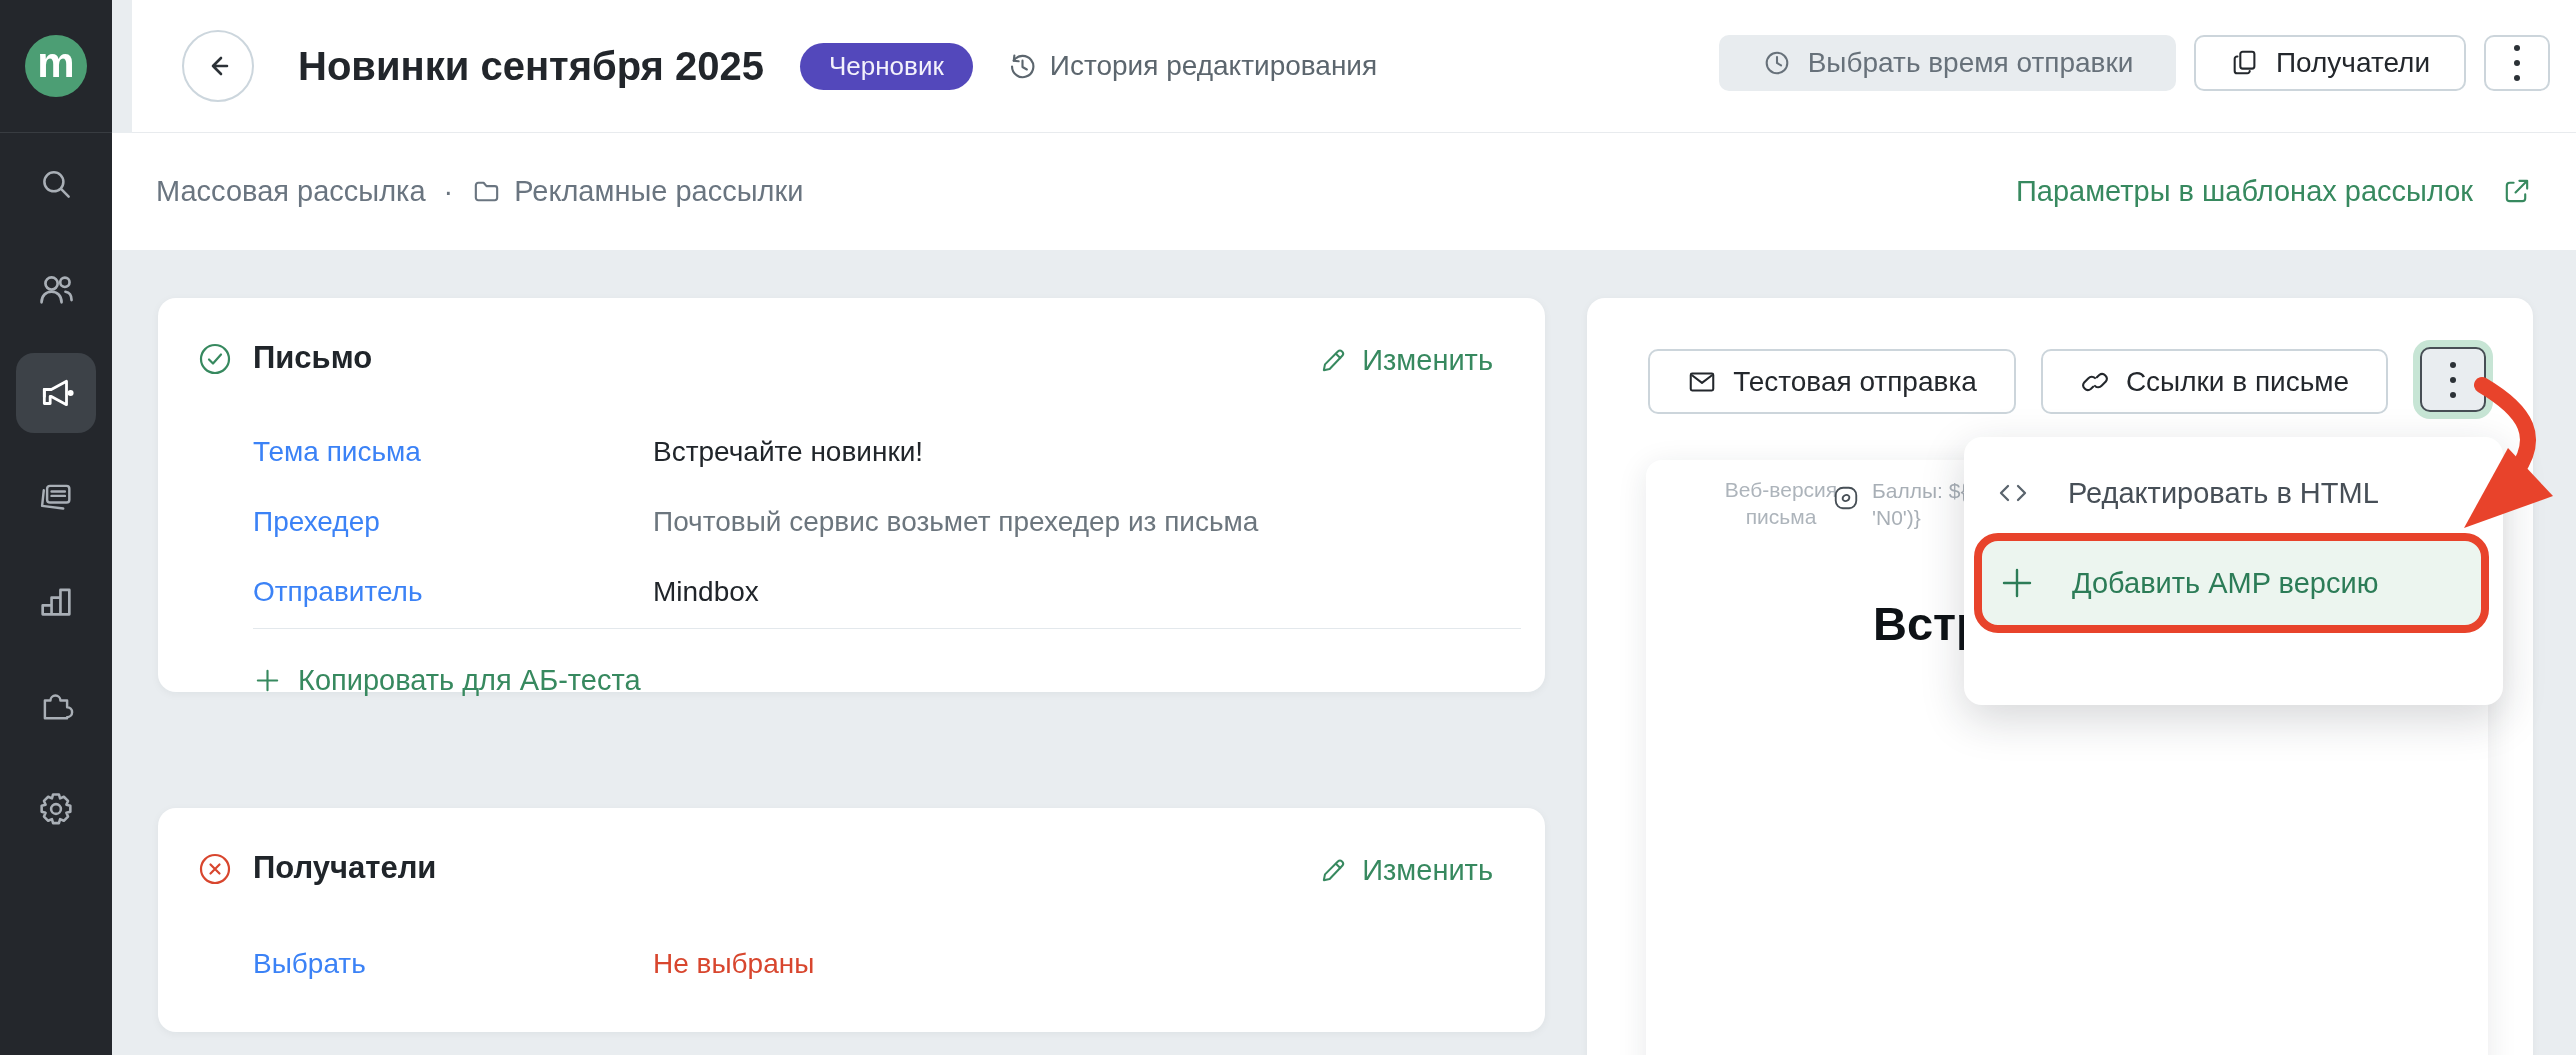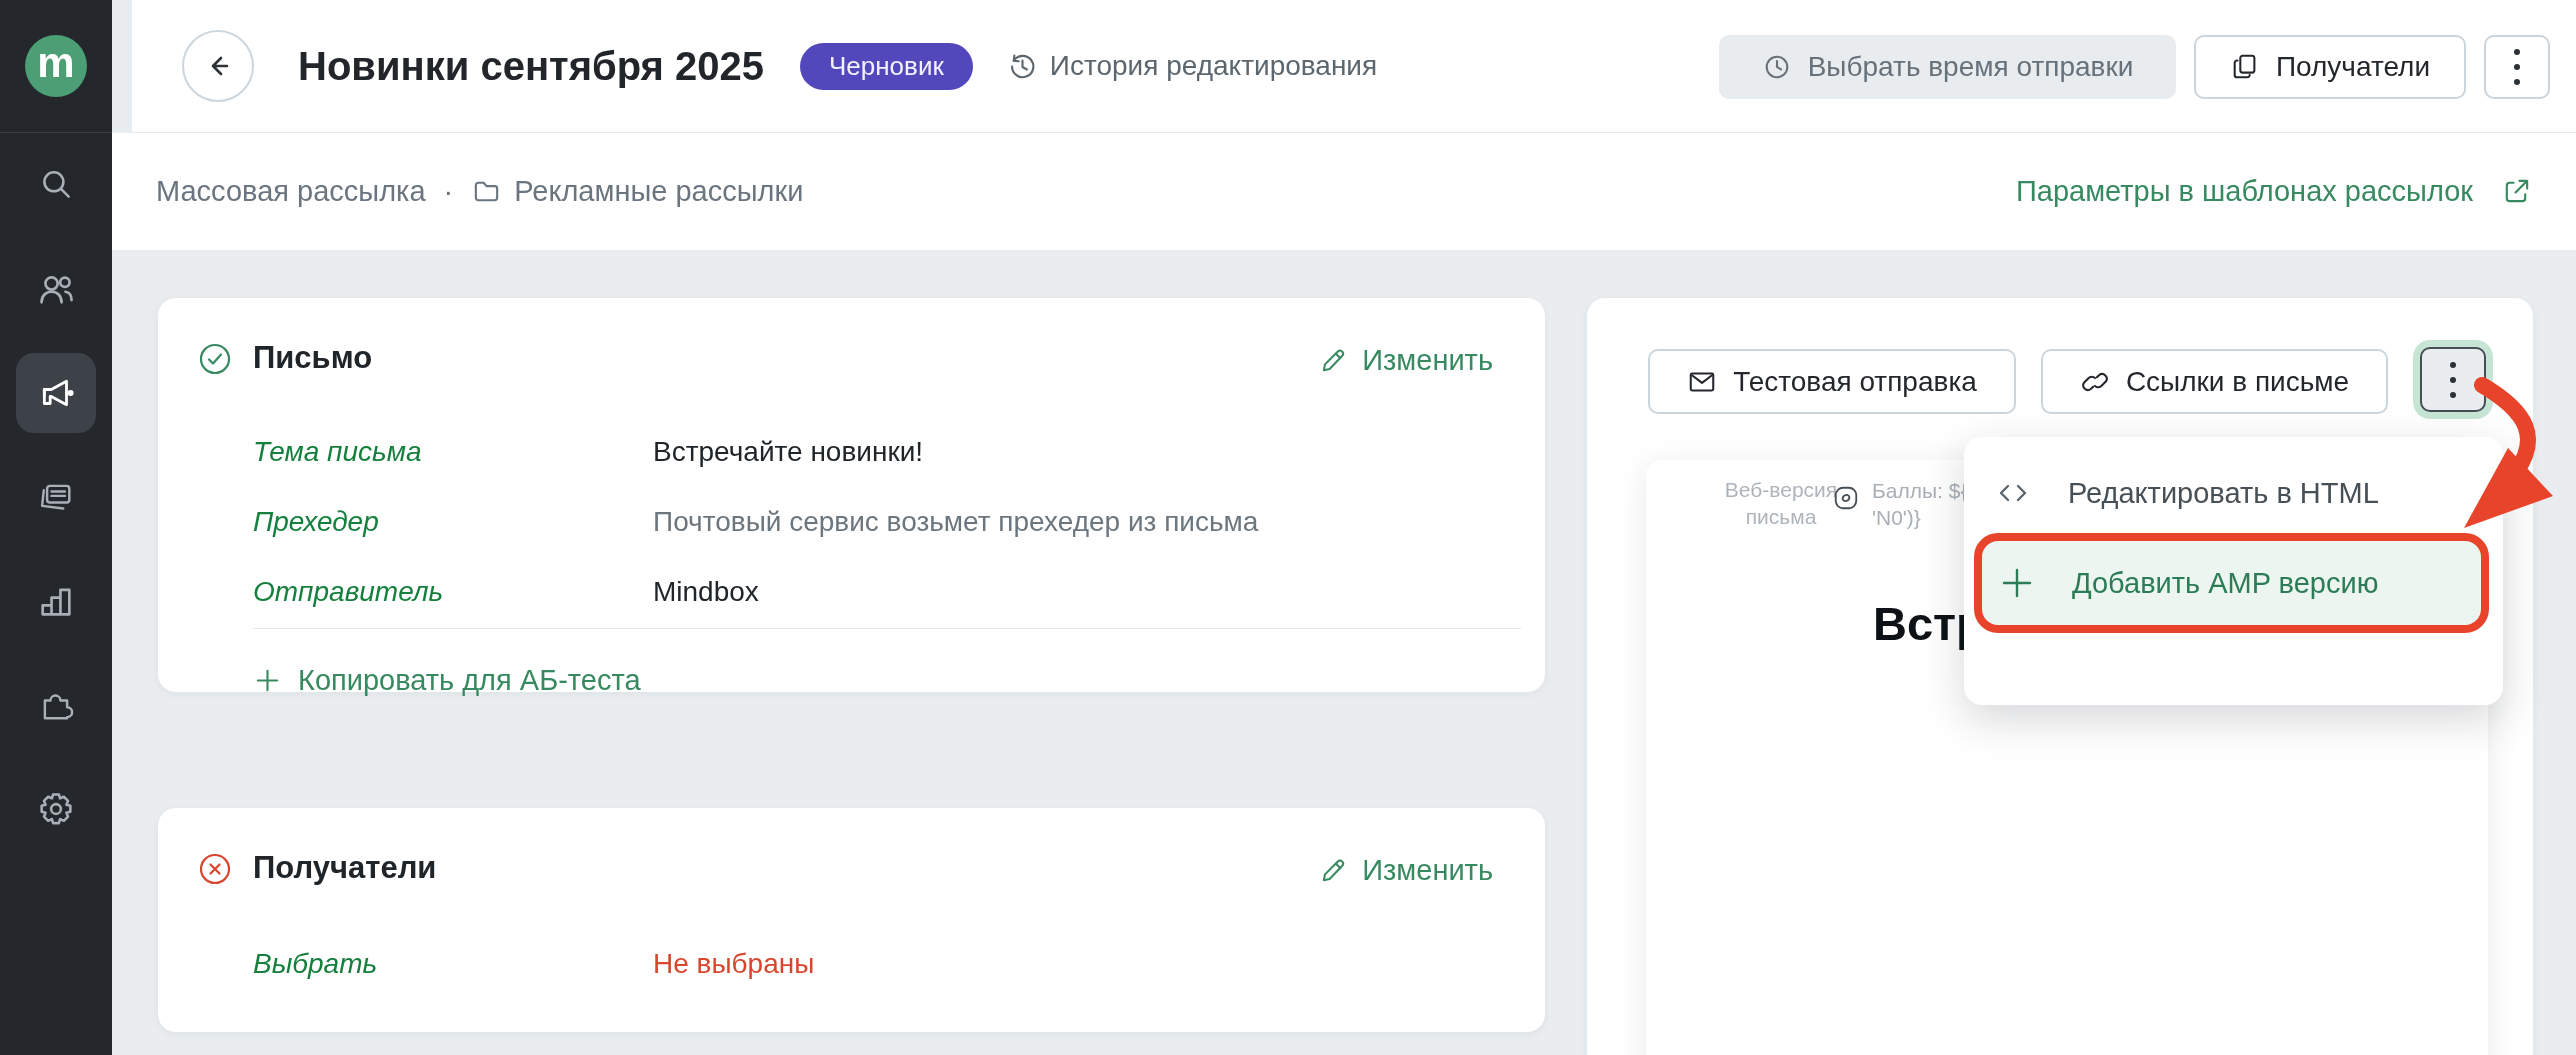--- a/index.html
+++ b/index.html
@@ -19,41 +19,41 @@
   .nav-item{width:112px;height:104px;display:flex;align-items:center;justify-content:center;color:#a9afb6;}
   .nav-item.active{color:#fff;}
   .active-tile{width:80px;height:80px;border-radius:18px;background:#3d4248;display:flex;align-items:center;justify-content:center;}
   
   .header{position:absolute;left:112px;top:0;width:2464px;height:133px;background:#fff;border-bottom:1px solid #e8ebee;display:flex;align-items:center;padding-left:50px;box-sizing:border-box;z-index:5;margin-left:20px;}
   .back-btn{width:68px;height:68px;border-radius:50%;background:#fff;border:2px solid #ccd6dd;display:flex;align-items:center;justify-content:center;color:#2c3237;flex:none;}
   .page-title{font-size:40px;font-weight:600;color:#22262b;margin-left:44px;white-space:nowrap;}
   .status-badge{margin-left:36px;height:47px;padding:0 29px;border-radius:24px;background:#5348bb;color:#f3f1fb;font-size:26px;display:flex;align-items:center;white-space:nowrap;}
   .history-link{margin-left:34px;display:flex;align-items:center;gap:12px;color:#5c666e;font-size:28px;white-space:nowrap;}
   .header-right{position:absolute;right:46px;top:35px;display:flex;gap:18px;align-items:center;}
-  .btn{height:64px;border-radius:10px;display:flex;align-items:center;justify-content:center;gap:16px;font-size:28px;box-sizing:border-box;white-space:nowrap;}
+  .btn{height:56px;border-radius:10px;display:flex;align-items:center;justify-content:center;gap:16px;font-size:28px;box-sizing:border-box;white-space:nowrap;}
   .btn-gray{background:#e8ecef;color:#67717a;border:none;width:457px;}
   .btn-white{background:#fff;color:#23272c;border:2px solid #ccd5db;}
   .btn-copy{width:272px;}
   .btn-kebab{width:66px;}
   .dots{display:flex;flex-direction:column;gap:9px;}
   .dots i{width:6px;height:6px;border-radius:50%;background:#2c3237;}
   
   .subheader{position:absolute;left:112px;top:133px;width:2464px;height:117px;background:#fff;display:flex;align-items:center;justify-content:space-between;padding:0 44px 0 44px;box-sizing:border-box;}
   .crumbs{display:flex;align-items:center;gap:18px;color:#6a7580;font-size:29px;}
   .crumb-folder{display:flex;align-items:center;gap:12px;}
   .green-link{display:flex;align-items:center;gap:28px;color:#37895f;font-size:29px;}
   
   .card{position:absolute;background:#fff;border-radius:18px;box-shadow:0 2px 8px rgba(25,35,45,.05);}
   .card-letter{left:158px;top:298px;width:1387px;height:394px;}
   .card-recipients{left:158px;top:808px;width:1387px;height:224px;}
   .card-status-icon{position:absolute;left:38px;top:42px;}
   .card-title{position:absolute;left:95px;top:42px;font-size:31px;font-weight:700;color:#20252a;}
   .edit-link{position:absolute;right:52px;top:46px;display:flex;align-items:center;gap:14px;color:#37895f;font-size:29px;}
   .field-row{position:absolute;left:95px;display:flex;font-size:28px;line-height:36px;}
-  .field-label{width:400px;color:#15803d;flex:none;font-style:italic;}
+  .field-label{width:400px;color:#3b82f6;flex:none;}
   .field-value{color:#20252a;}
   .field-value.muted{color:#6c767e;}
   .field-value.danger{color:#d8462e;}
   .card-divider{position:absolute;left:95px;right:24px;top:330px;height:1px;background:#e3e8ec;}
   .card-actions{position:absolute;left:95px;top:366px;display:flex;gap:110px;}
   .action-link{display:flex;align-items:center;gap:16px;color:#37895f;font-size:29px;}
   
   .panel{position:absolute;left:1587px;top:298px;width:946px;height:789px;background:#fff;border-radius:18px;box-shadow:0 2px 8px rgba(25,35,45,.05);}
   .panel .btn{position:absolute;font-size:28px;height:65px;}
   .btn-test{left:61px;top:51px;width:368px;}

